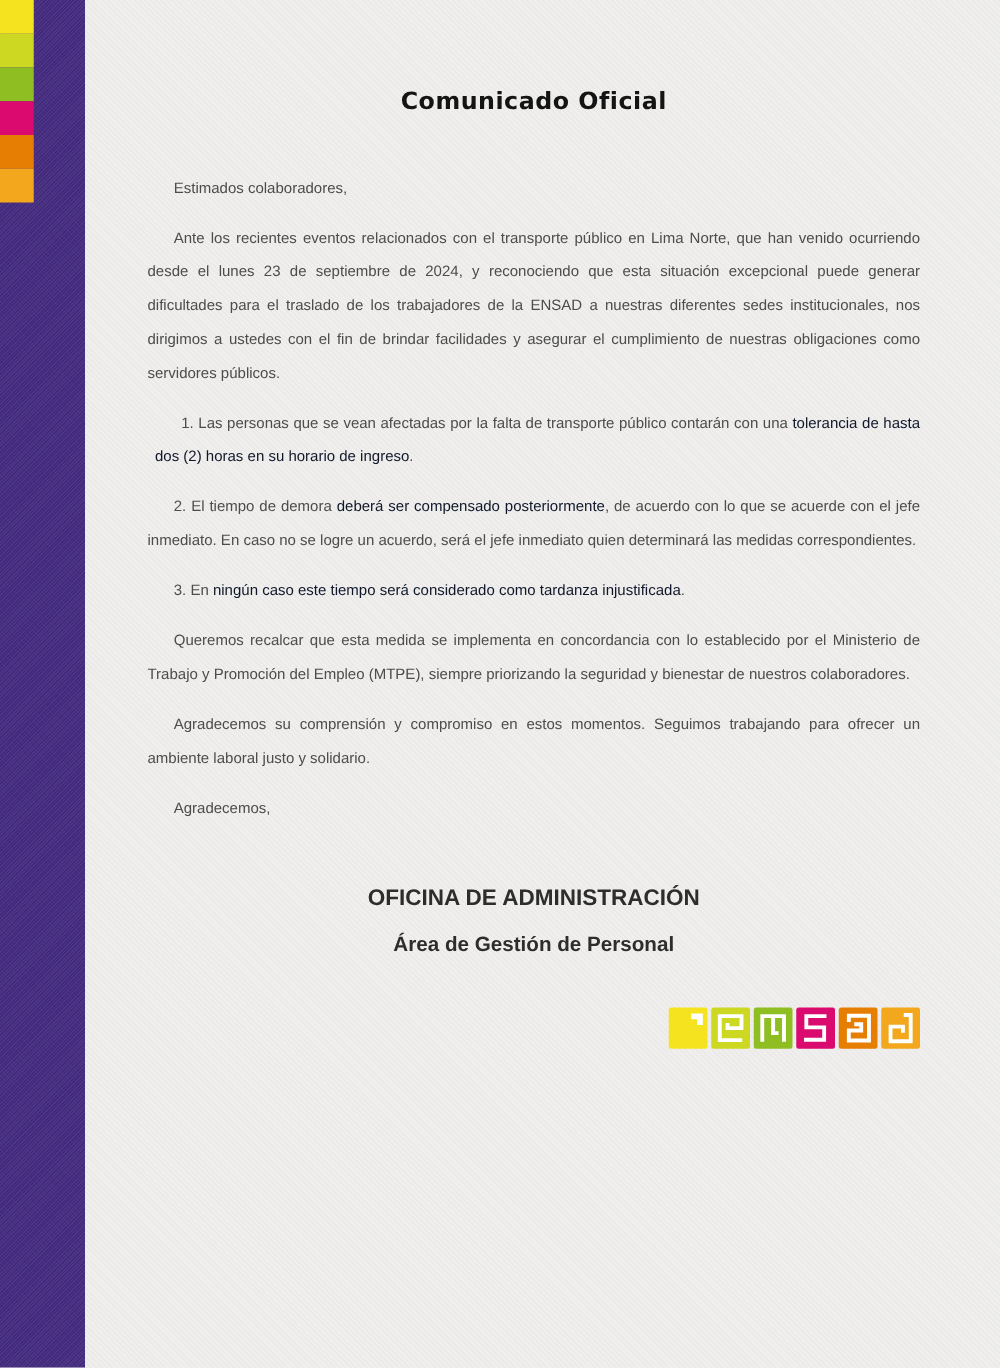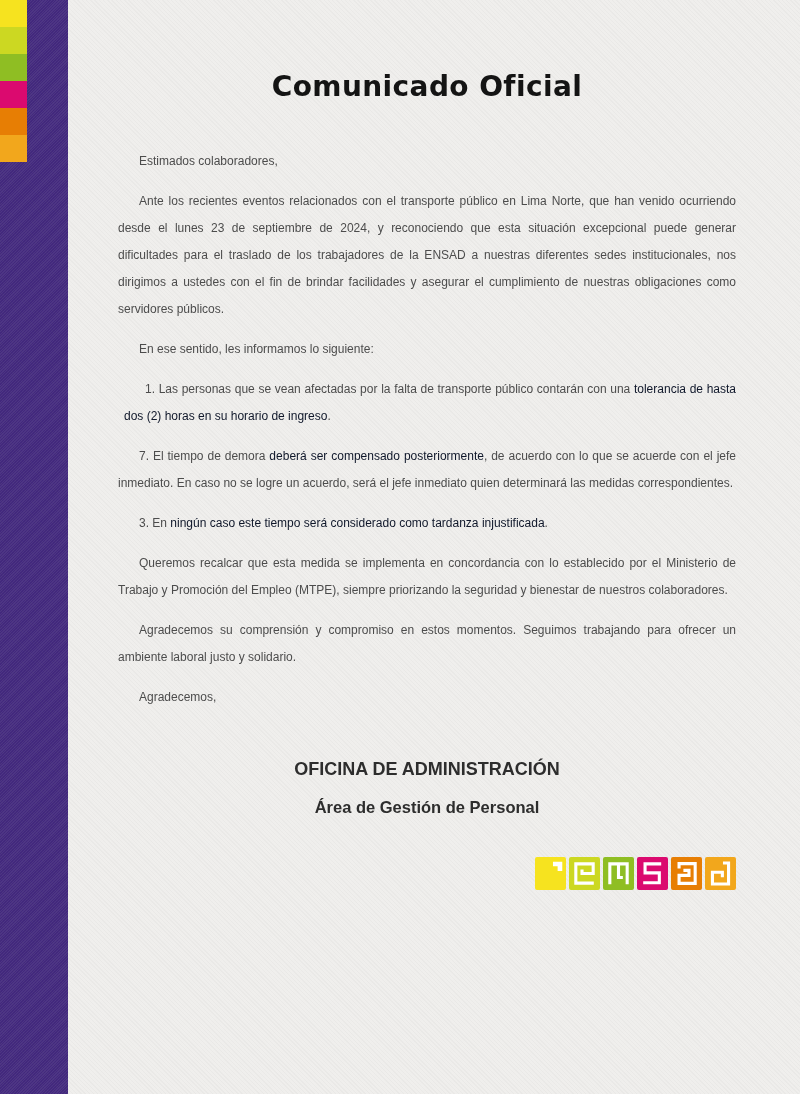--- a/index.html
+++ b/index.html
@@ -15,21 +15,21 @@
       repeating-linear-gradient(45deg, rgba(110,110,110,0.045) 0 1px, transparent 1px 3px),
       repeating-linear-gradient(-45deg, rgba(255,255,255,0.06) 0 1px, transparent 1px 2px);
   }
   .sidebar{position:absolute;left:0;top:0;width:68px;height:1094px;}
   .palette{position:absolute;left:0;top:0;width:27px;z-index:2;}
   .swatch{width:27px;height:27px;}
   .content{position:absolute;left:118px;top:0;width:618px;z-index:1;}
   .title{
     margin:70px 0 0;text-align:center;
     font-family:"DejaVu Sans", sans-serif;
-    font-size:28px;font-weight:900;letter-spacing:.4px;color:#141414;
+    font-size:19px;font-weight:900;letter-spacing:.4px;color:#141414;
   }
   .body{margin-top:45px;font-size:12px;line-height:27px;color:#4c4c4c;text-align:justify;}
   .body p{margin:0 0 13px;text-indent:21px;}
   .body p strong{color:#0f172a;font-weight:400;}
   .item-1{padding-left:6px;text-indent:12px;}
   .item-3{text-indent:26px;}
   .signature{margin-top:47px;text-align:center;color:#2d2d2d;line-height:1.25;}
   .sig-office{font-size:18px;font-weight:700;}
   .sig-area{font-size:16.5px;font-weight:700;margin-top:16px;}
   .logo-row{margin-top:40px;display:flex;justify-content:flex-end;gap:3px;}
@@ -55,25 +55,24 @@
 <div class="content">
 
   <h1 class="title">Comunicado Oficial</h1>
 
   <div class="body">
 
     <p>Estimados colaboradores,</p>
 
     <p>Ante los recientes eventos relacionados con el transporte público en Lima Norte, que han venido ocurriendo desde el lunes 23 de septiembre de 2024, y reconociendo que esta situación excepcional puede generar dificultades para el traslado de los trabajadores de la ENSAD a nuestras diferentes sedes institucionales, nos dirigimos a ustedes con el fin de brindar facilidades y asegurar el cumplimiento de nuestras obligaciones como servidores públicos.</p>
 
-    <p>En ese sentido, les informamos lo siguiente:</p>
 
     <p class="item-1"><span>1. Las personas que se vean afectadas por la falta de transporte público contarán con una </span><strong>tolerancia de hasta dos (2) horas en su horario de ingreso</strong><span>.</span></p>
 
-    <p class="item-2"><span>7. El tiempo de demora </span><strong>deberá ser compensado posteriormente</strong><span>, de acuerdo con lo que se acuerde con el jefe inmediato. En caso no se logre un acuerdo, será el jefe inmediato quien determinará las medidas correspondientes.</span></p>
+    <p class="item-2"><span>2. El tiempo de demora </span><strong>deberá ser compensado posteriormente</strong><span>, de acuerdo con lo que se acuerde con el jefe inmediato. En caso no se logre un acuerdo, será el jefe inmediato quien determinará las medidas correspondientes.</span></p>
 
     <p class="item-3"><span>3. En </span><strong>ningún caso este tiempo será considerado como tardanza injustificada</strong><span>.</span></p>
 
     <p>Queremos recalcar que esta medida se implementa en concordancia con lo establecido por el Ministerio de Trabajo y Promoción del Empleo (MTPE), siempre priorizando la seguridad y bienestar de nuestros colaboradores.</p>
 
     <p>Agradecemos su comprensión y compromiso en estos momentos. Seguimos trabajando para ofrecer un ambiente laboral justo y solidario.</p>
 
     <p>Agradecemos,</p>
   </div>
 

